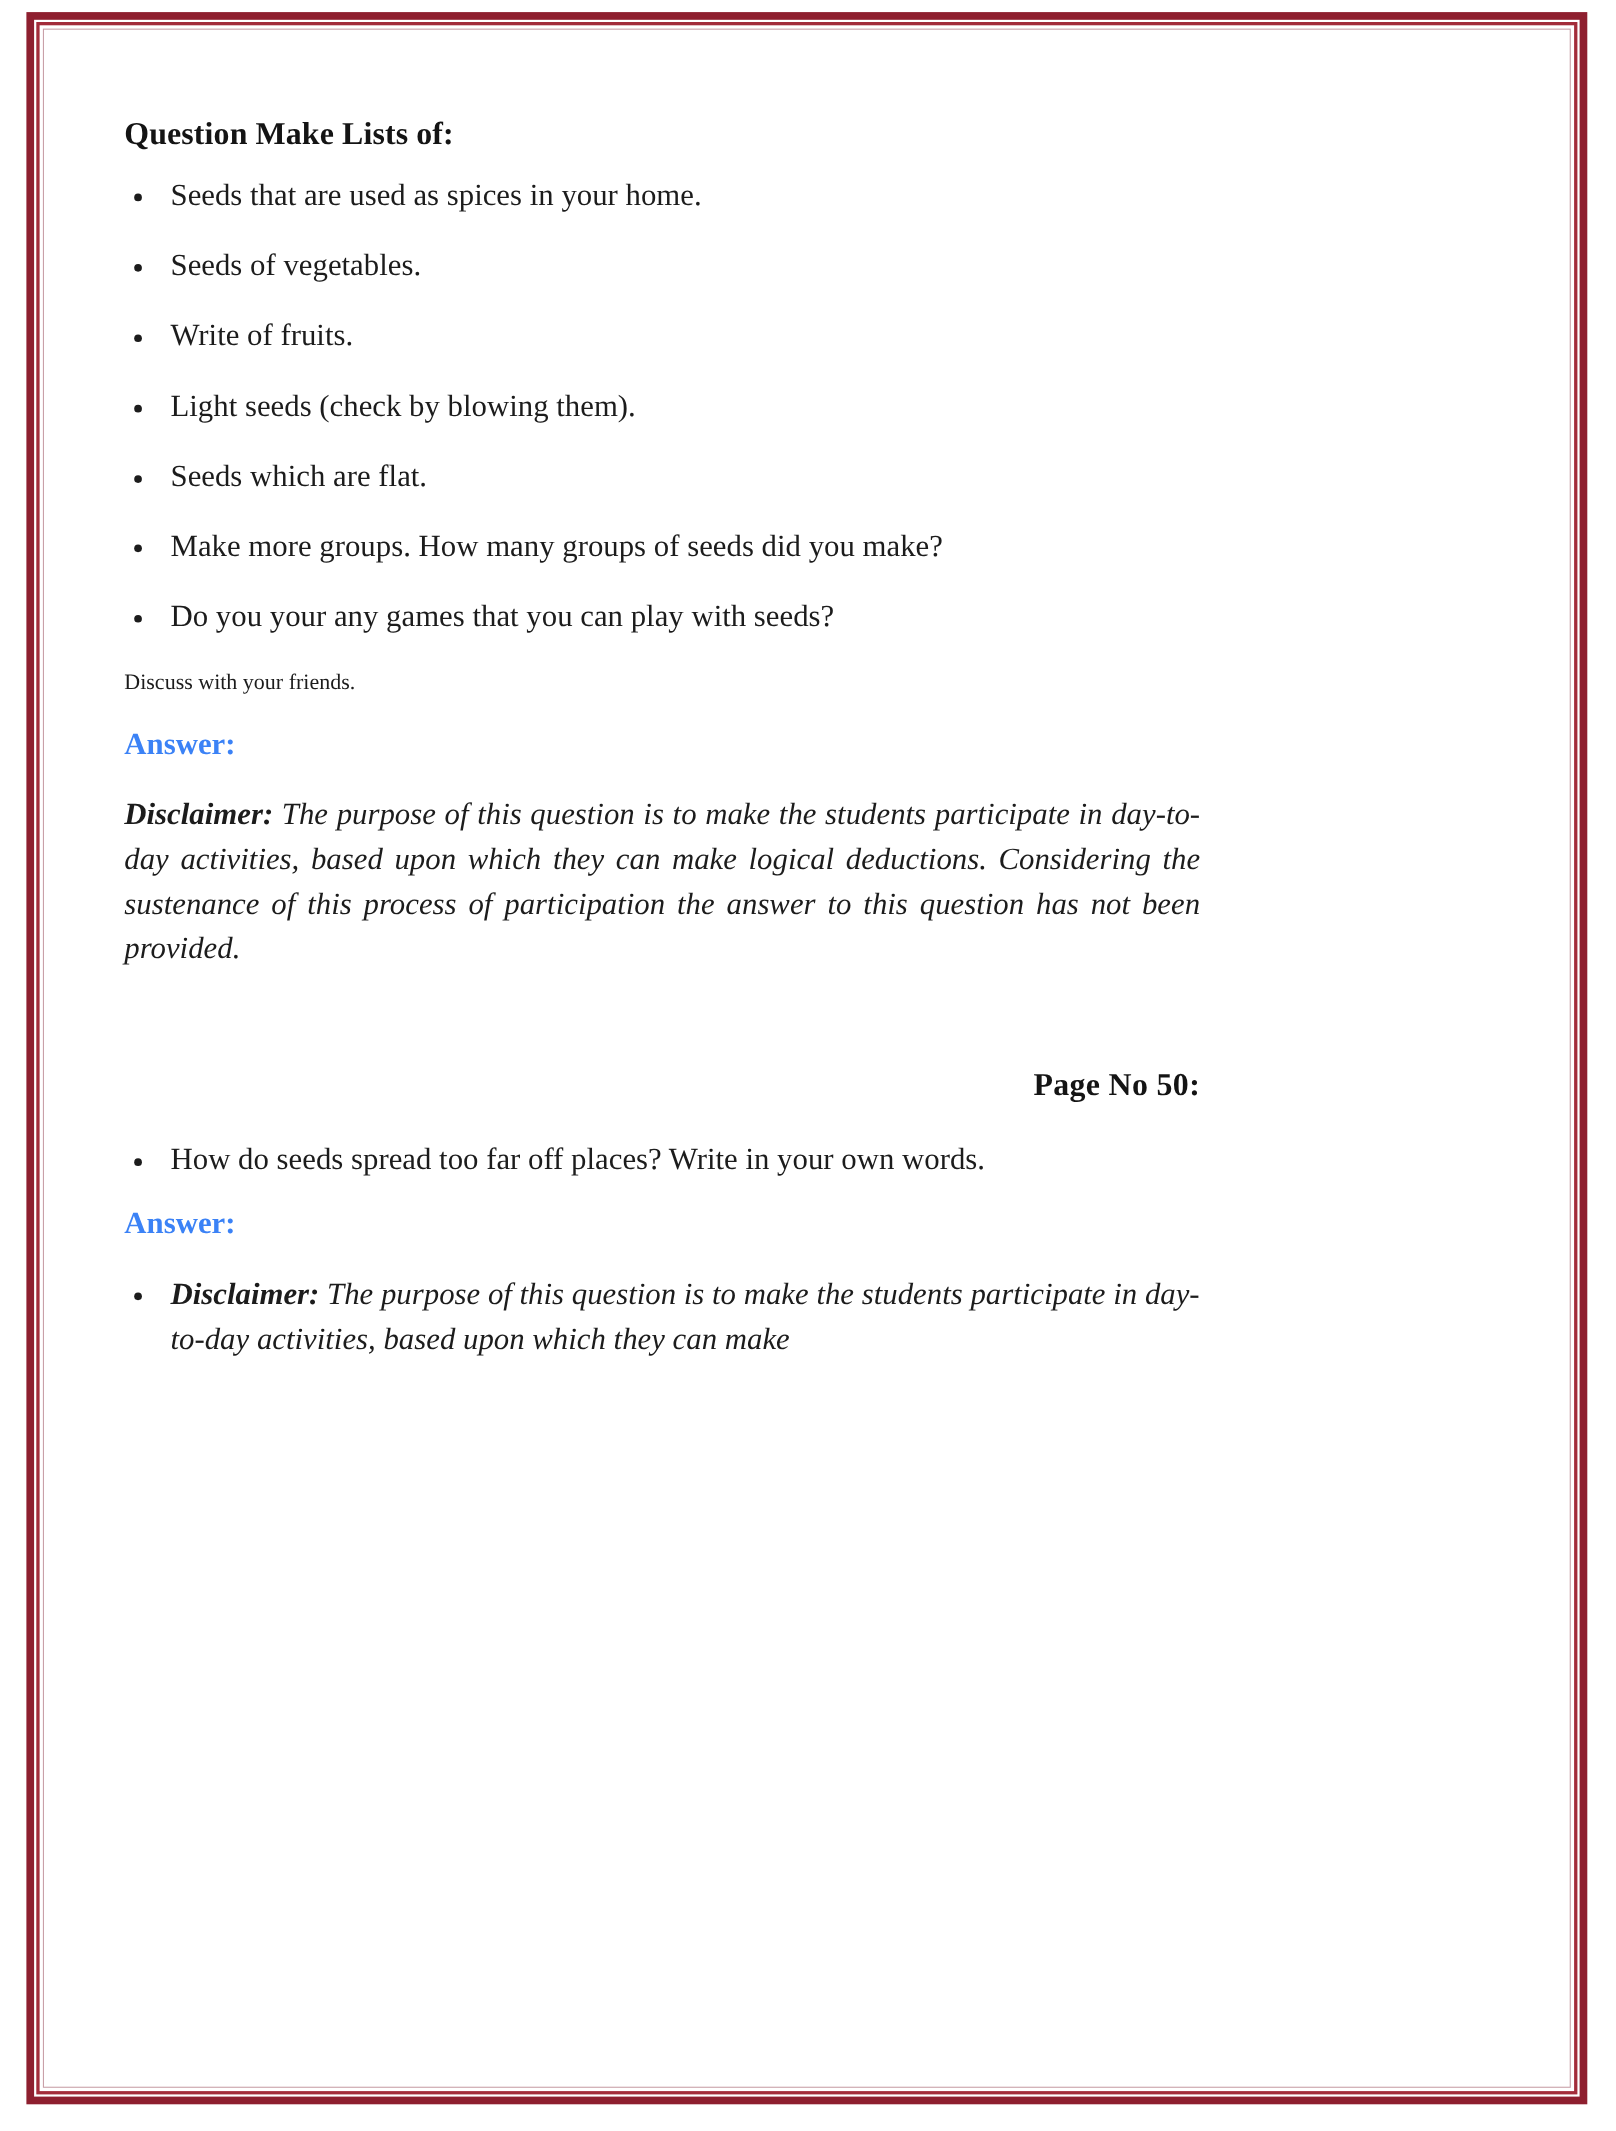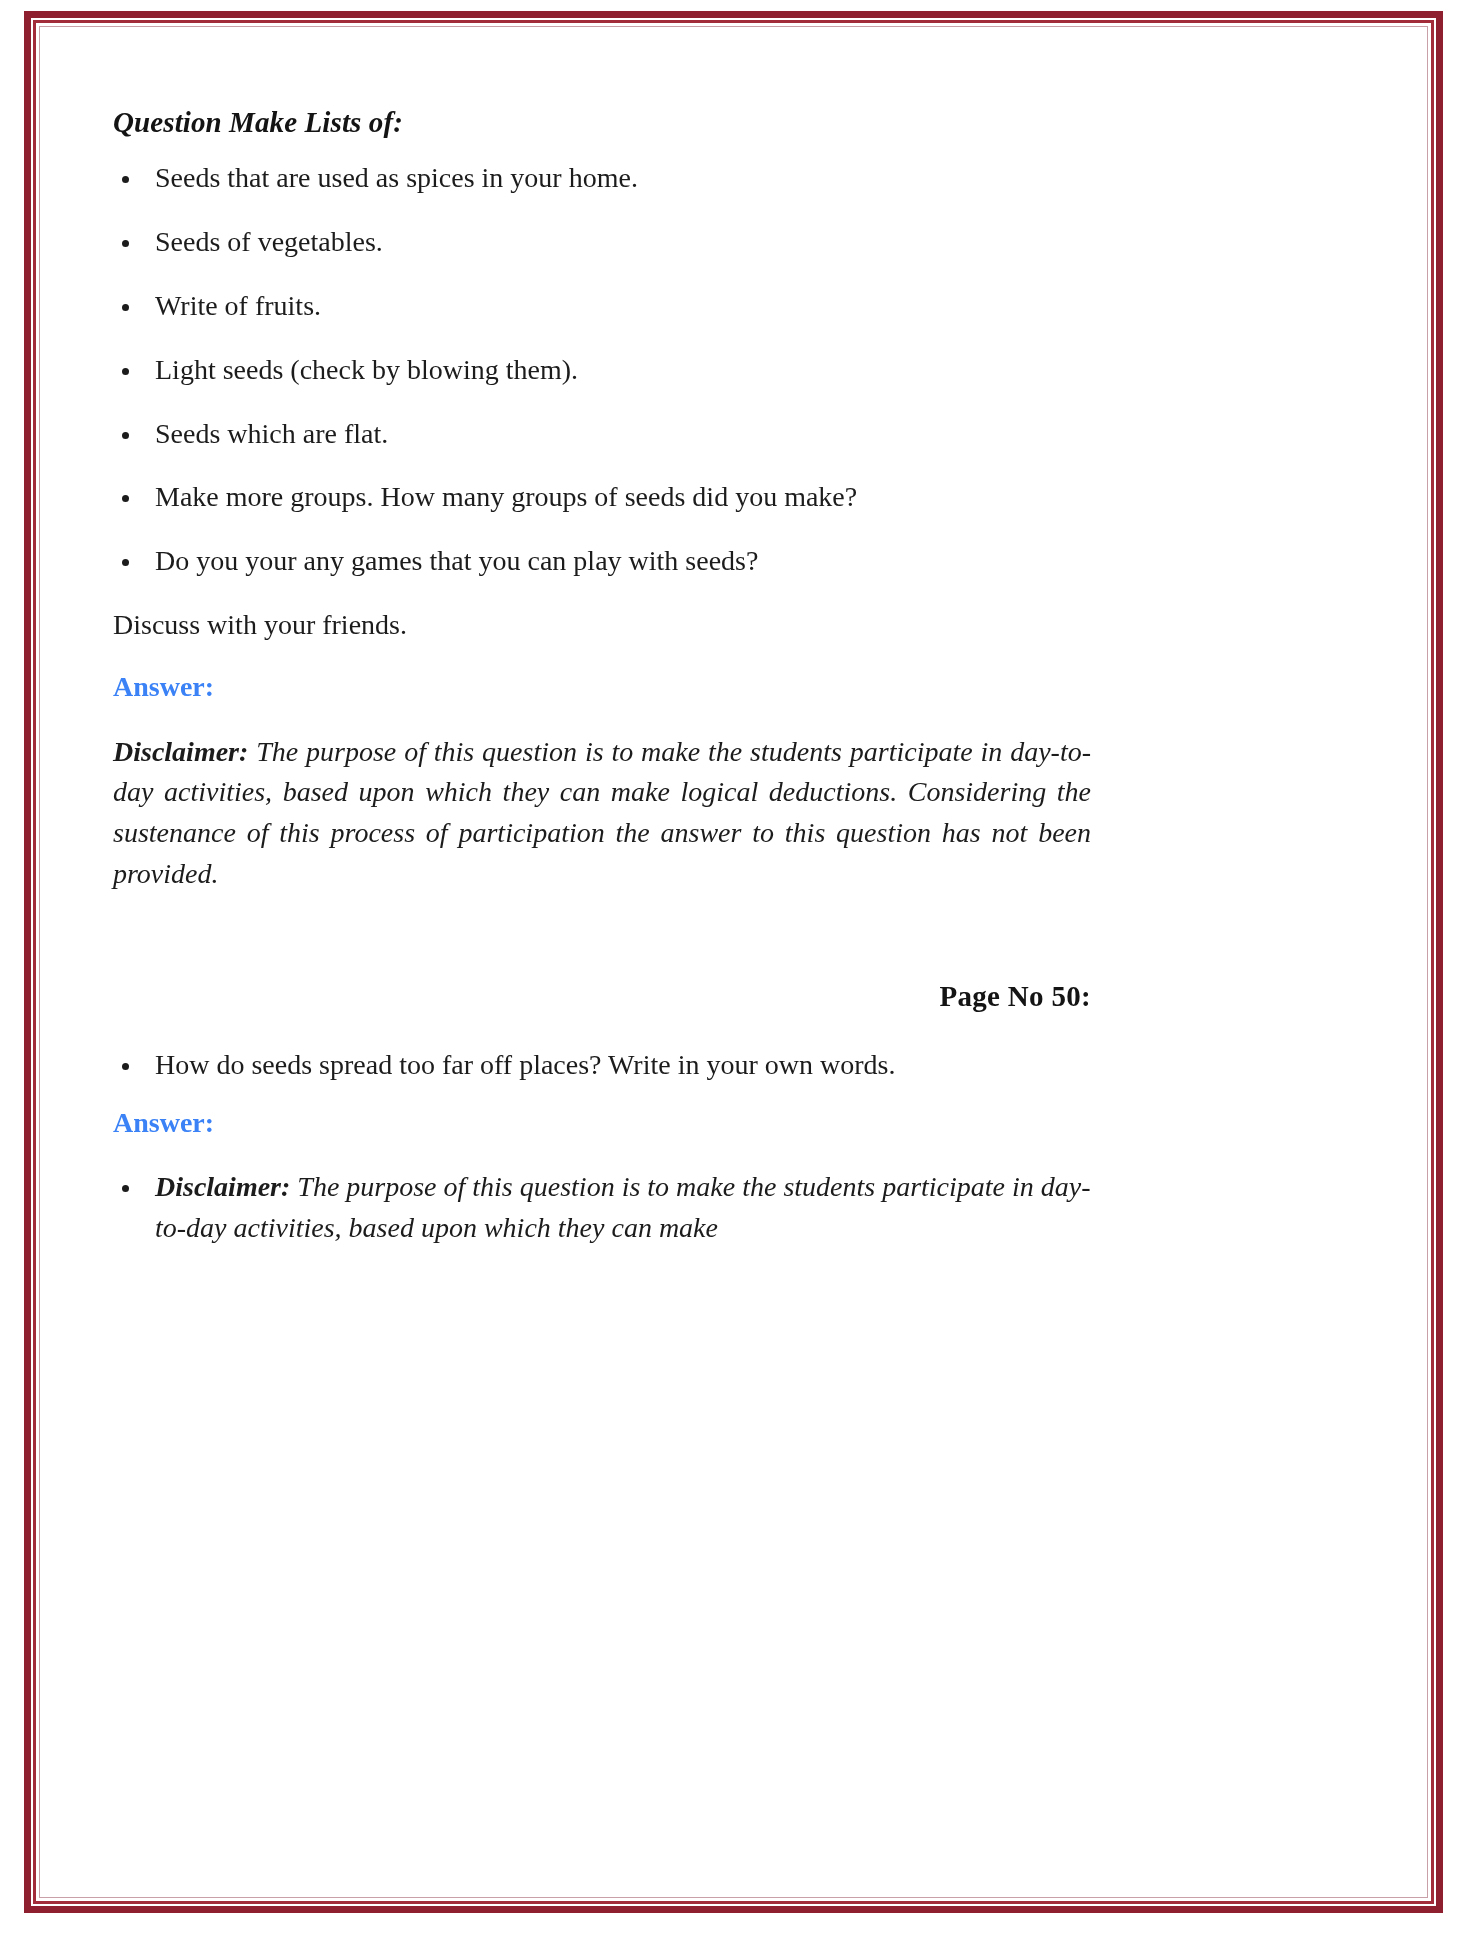--- a/index.html
+++ b/index.html
@@ -62,21 +62,20 @@
     width: 978px;
   }
 
   .q-heading {
     font-weight: bold;
     font-size: 29px;
     line-height: 1.25;
     margin: 0 0 20px 0;
     letter-spacing: .1px;
     color: #141414;
-    font-style: italic;
   }
 
   ul.bullets {
     list-style: none;
     margin: 0;
     padding: 0;
   }
   ul.bullets > li {
     position: relative;
     padding-left: 42px;
@@ -94,21 +93,21 @@
     height: 7px;
     background: #1c1c1c;
     border-radius: 50%;
   }
   ul.bullets.tight > li {
     margin-bottom: 22px;
     text-align: justify;
   }
 
   .plain-line {
-    font-size: 28px;
+    font-size: 20px;
     line-height: 1.3;
     margin: 4px 0 26px 0;
     color: #1c1c1c;
   }
 
   .answer-label {
     font-weight: bold;
     font-size: 28px;
     line-height: 1.3;
     margin: 0 0 26px 0;

